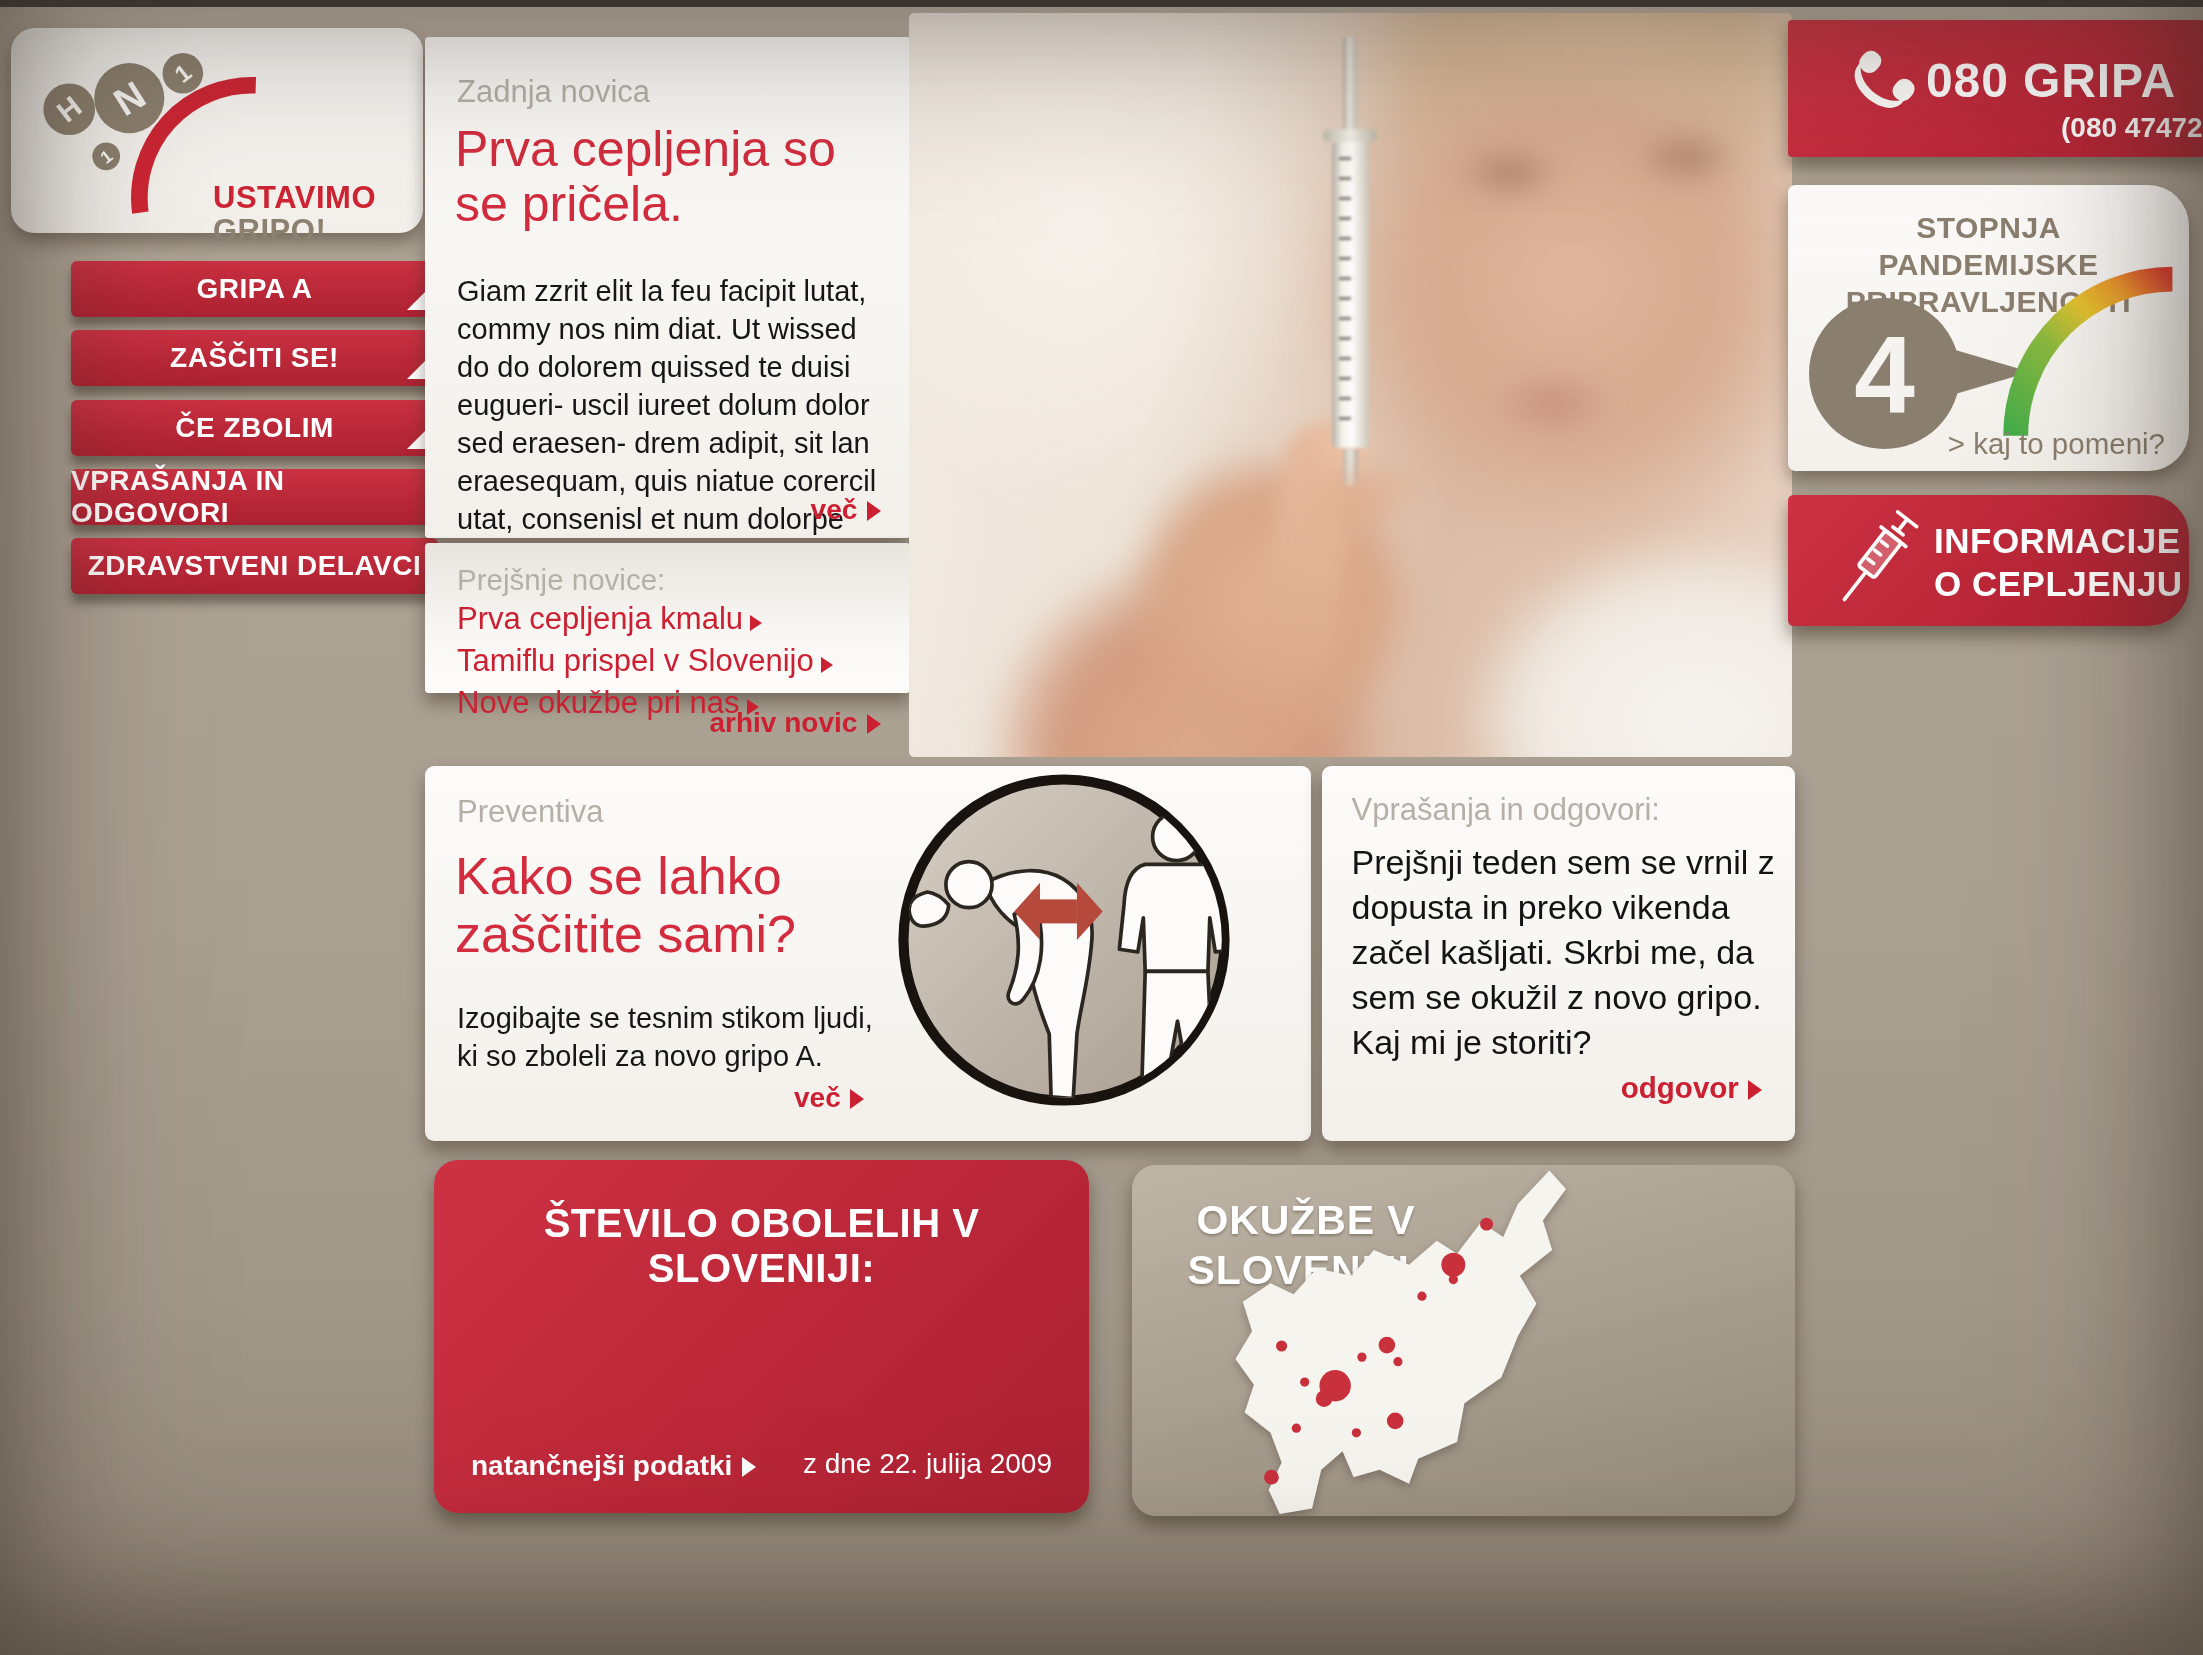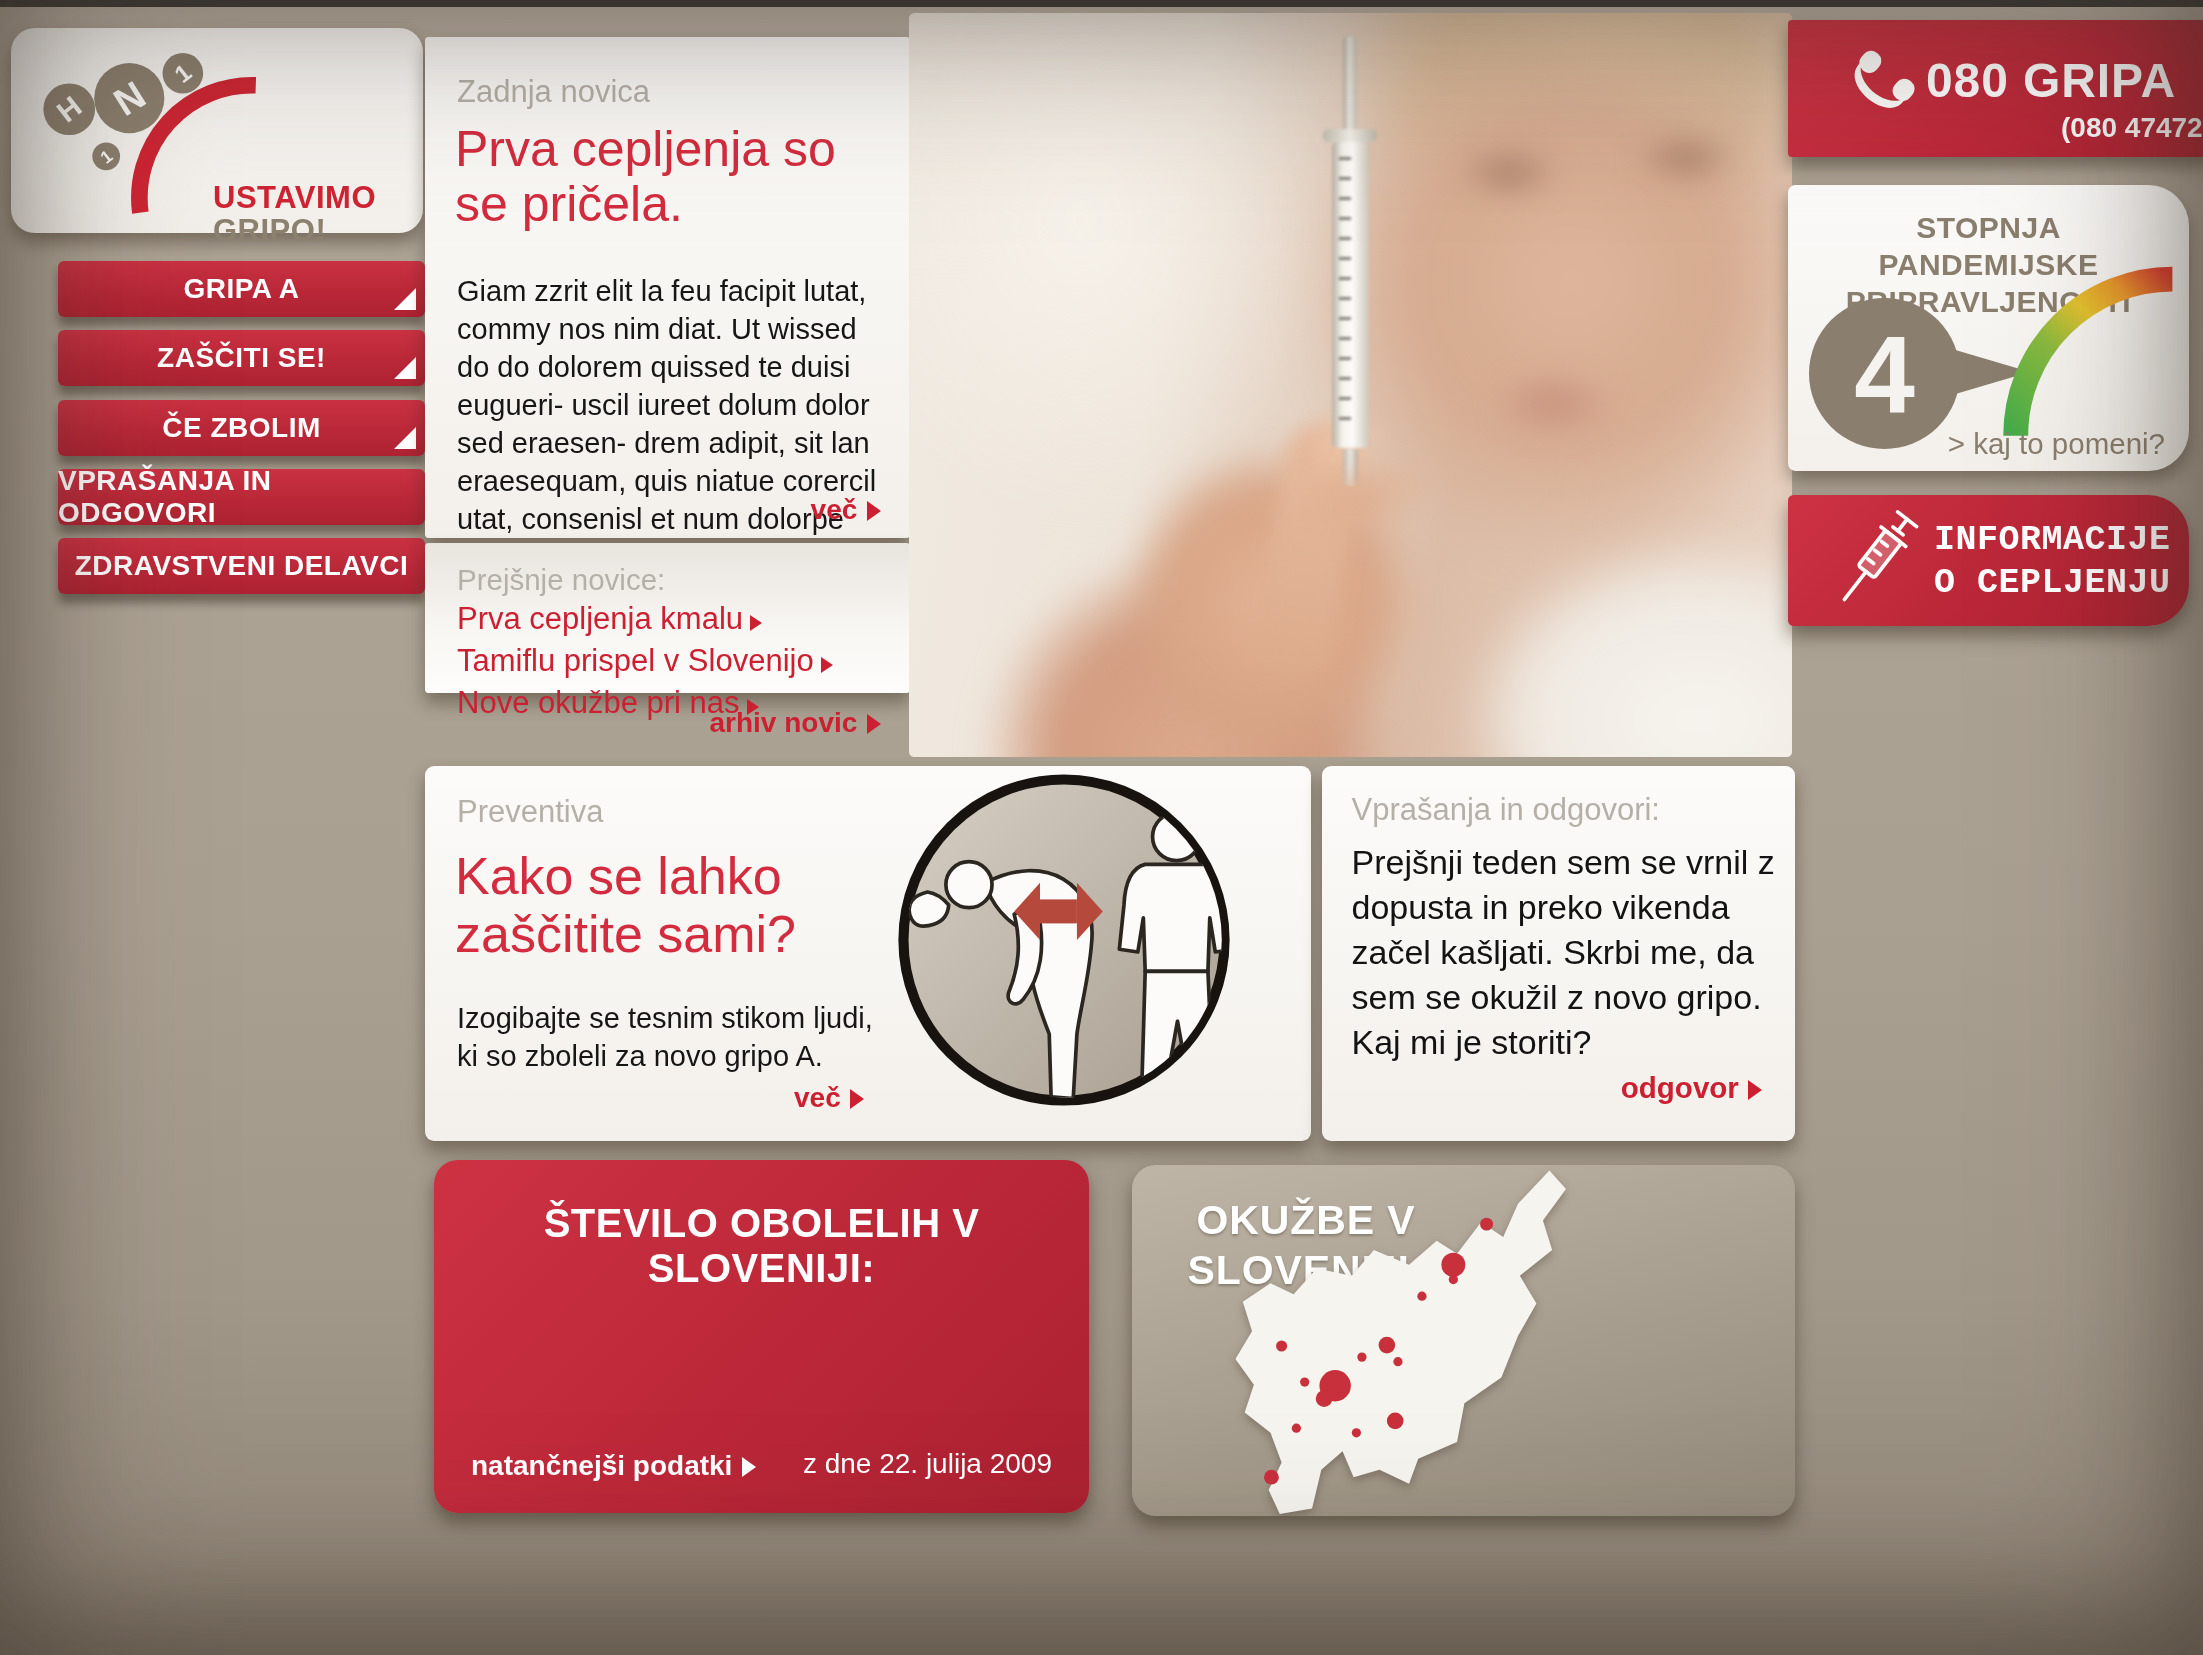--- a/index.html
+++ b/index.html
@@ -6,21 +6,21 @@
   #page{position:relative;width:2204px;height:1656px;overflow:hidden;
     font-family:"Liberation Sans","DejaVu Sans",sans-serif;
     background:linear-gradient(180deg,#bdb3a6 0%,#afa597 10%,#aaa092 55%,#a2988a 78%,#8f8476 100%);}
   #vignette{position:absolute;inset:0;pointer-events:none;z-index:60;
     box-shadow:inset 0 0 203px rgba(58,48,38,.55), inset 0 -37px 111px rgba(58,48,38,.35);}
   #topstrip{position:absolute;left:0;top:0;width:2204px;height:7.4px;background:#3a3835;z-index:55;}
   .card{position:absolute;background:linear-gradient(180deg,#fcfbf9 0%,#f3f0eb 100%);
     box-shadow:0 9.2px 16.6px rgba(55,45,32,.45);}
   .redbox{position:absolute;background:linear-gradient(135deg,#cd3243 0%,#bb2738 55%,#ab2131 100%);
     box-shadow:0 9.2px 16.6px rgba(55,45,32,.5);}
-  .navbtn{position:absolute;left:58px;width:367px;height:56px;border-radius:6px;cursor:pointer;
+  .navbtn{position:absolute;left:71px;width:367px;height:56px;border-radius:6px;cursor:pointer;
     background:linear-gradient(180deg,#ca3142 0%,#b82737 60%,#ad2checked232 100%);
     background:linear-gradient(180deg,#ca3142 0%,#b82737 60%,#ad2232 100%);
     box-shadow:0 8.3px 9.2px rgba(40,30,20,.45);display:flex;align-items:center;justify-content:center;}
   .navbtn span{color:#fff;font-weight:bold;font-size:28px;letter-spacing:0.5px;}
   .corner-tri{position:absolute;right:9.2px;bottom:7.4px;width:0;height:0;
     border-bottom:22px solid #fff;border-left:22px solid transparent;}
   .greylabel{color:#b5b0a7;font-size:31px;}
   .red-head{color:#d32c3e;font-size:50px;line-height:55px;}
   .body-text{color:#161616;font-size:29px;line-height:38px;}
   .redlink{color:#cb2032;font-weight:bold;font-size:28px;cursor:pointer;white-space:nowrap;}
@@ -168,21 +168,21 @@
         <line x1="24" y1="2" x2="37" y2="2"></line>
         <line x1="27" y1="10" x2="34" y2="10"></line>
         <line x1="22" y1="14" x2="39" y2="14"></line>
         <line x1="30.5" y1="38" x2="30.5" y2="44"></line>
         <line x1="30.5" y1="44" x2="30.5" y2="57"></line>
         <line x1="27" y1="20" x2="31" y2="20"></line>
         <line x1="27" y1="26" x2="31" y2="26"></line>
         <line x1="27" y1="32" x2="31" y2="32"></line>
       </g>
     </svg>
-    <div class="wh" style="position:absolute;left:146px;top:24px;width:268px;font-weight:bold;font-size:35px;line-height:43px;letter-spacing:0.5px;font-family:Liberation Mono, monospace;">INFORMACIJE O CEPLJENJU</div>
+    <div class="wh" style="position:absolute;left:146px;top:24px;width:268px;font-weight:bold;font-size:35px;line-height:43px;letter-spacing:0.5px;">INFORMACIJE O CEPLJENJU</div>
   </div>
 
   <div class="card" style="left:425px;top:766px;width:886px;height:375px;border-radius:9.2px;">
     <div class="greylabel" style="position:absolute;left:32px;top:28px;">Preventiva</div>
     <div class="red-head" style="position:absolute;left:30px;top:81px;width:498px;font-size:52px;line-height:58px;">Kako se lahko zaščitite sami?</div>
     <div class="body-text" style="position:absolute;left:32px;top:233px;width:443px;">Izogibajte se tesnim stikom ljudi, ki so zboleli za novo gripo A.</div>
     <div style="position:absolute;left:369px;top:316px;">
       <span class="redlink">več</span><span class="tri"></span>
     </div>
 

